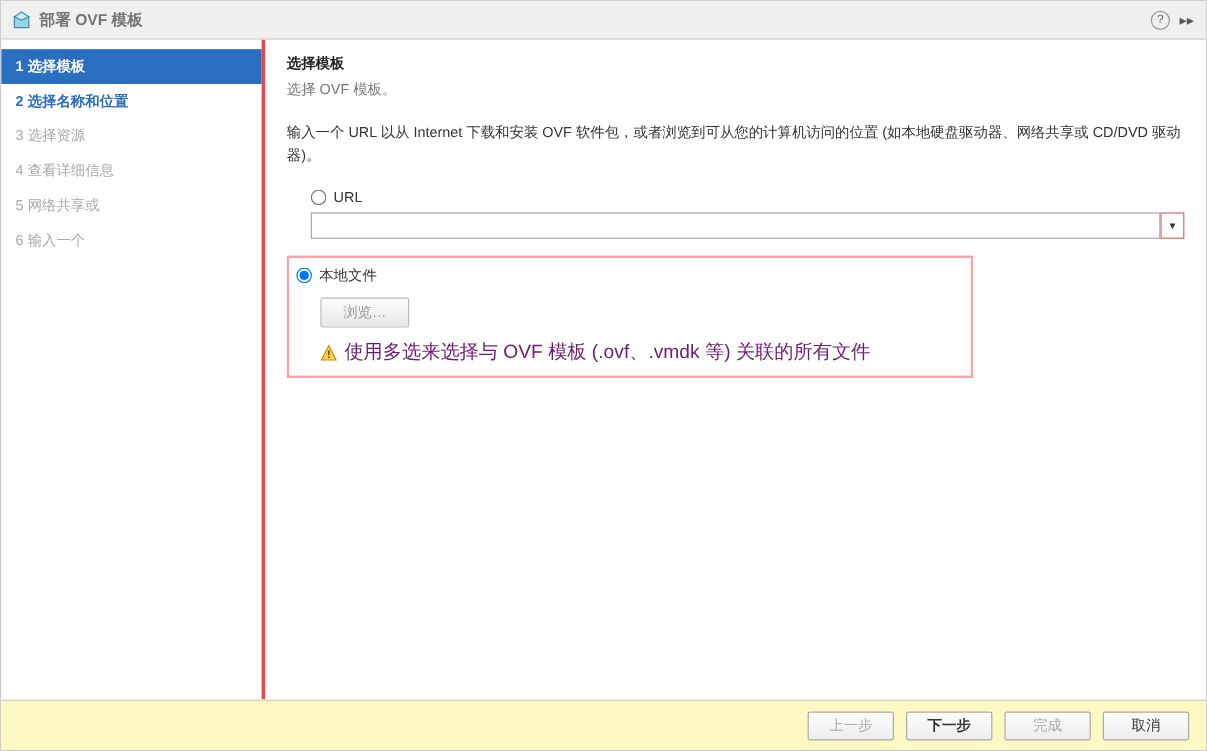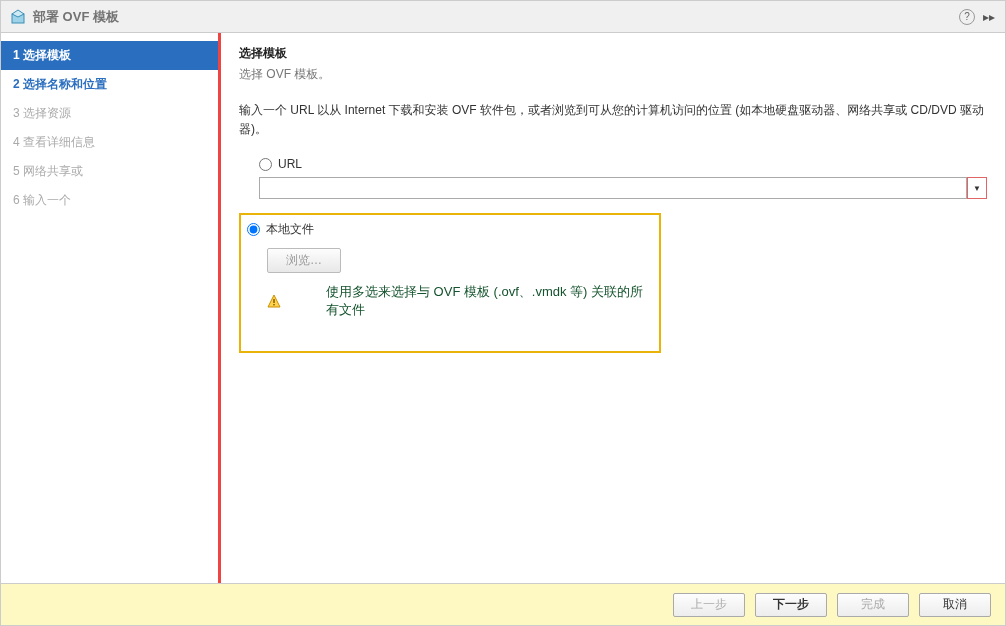--- a/index.html
+++ b/index.html
@@ -140,23 +140,23 @@
     border: 1px solid #e06666;
     background: #fff;
     display: flex;
     align-items: center;
     justify-content: center;
     cursor: pointer;
     font-size: 8px;
     color: #333;
   }
   .local-file-group {
-    border: 2px solid #eab308;
-    padding: 6px 10px 32px 6px;
-    width: 422px;
+    border: 2px solid #fca5a5;
+    padding: 6px 10px 9px 6px;
+    width: 572px;
   }
   .browse-btn {
     display: inline-block;
     padding: 3px 18px;
     background: linear-gradient(#fdfdfd, #e8e8e8);
     border: 1px solid #bbb;
     border-radius: 2px;
     color: #999;
     font-size: 12px;
     margin-left: 20px;
@@ -171,23 +171,22 @@
   }
   .warning-icon {
     width: 14px;
     height: 14px;
     margin-right: 6px;
     display: inline-flex;
     align-items: center;
     justify-content: center;
   }
   .warning-text {
-    font-size: 13px;
-    color: #14532d;
-    margin-left: 39px;
+    font-size: 16px;
+    color: #701a75;
   }
   .footer {
     height: 42px;
     border-top: 1px solid #ccc;
     background: #fef9c3;
     display: flex;
     align-items: center;
     justify-content: flex-end;
     padding: 0 14px;
     gap: 10px;

